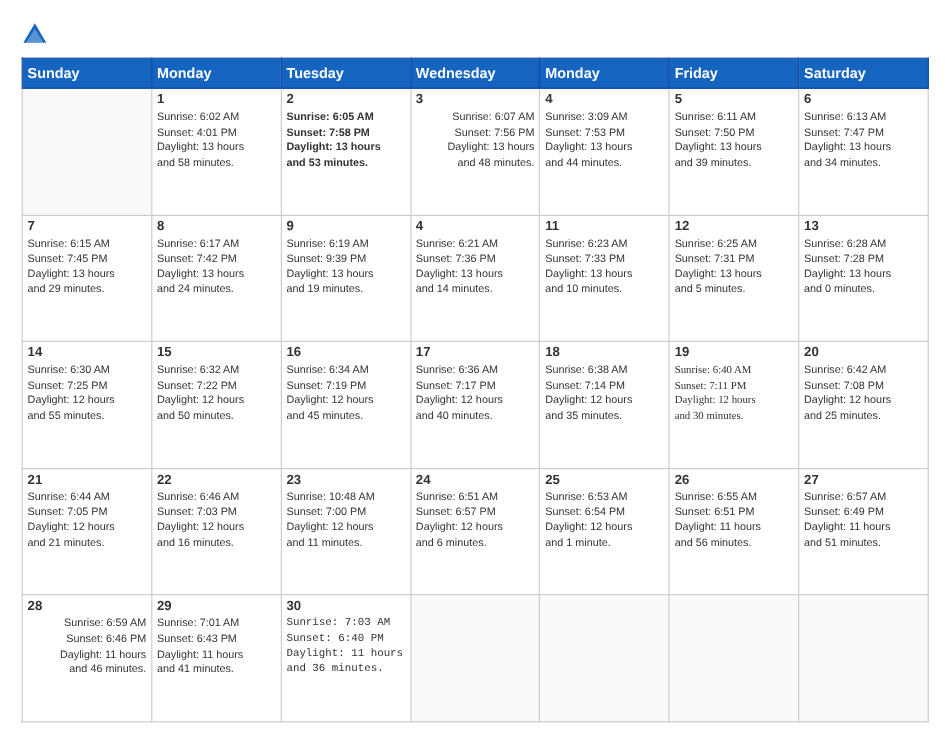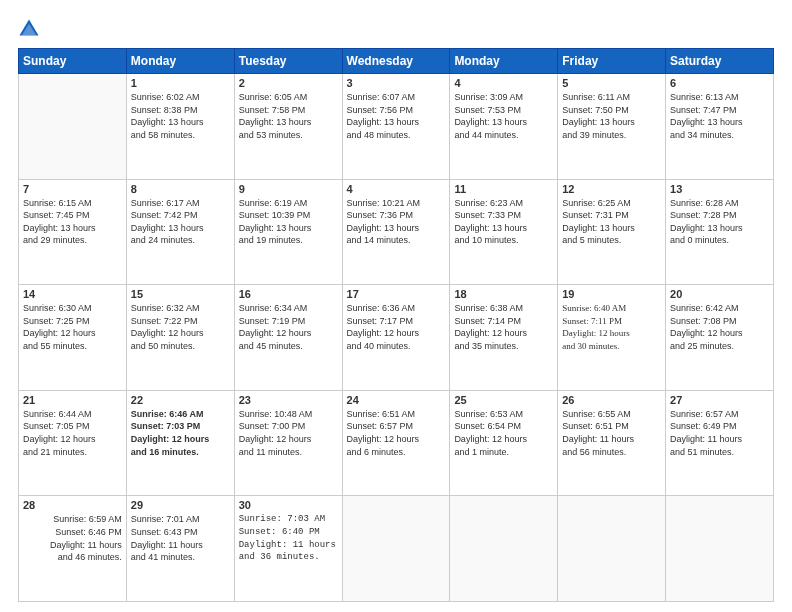--- a/index.html
+++ b/index.html
@@ -129,34 +129,34 @@
           <th>Friday</th>
           <th>Saturday</th>
         </tr>
     </thead>
     <tbody id="calendar-body">
         <tr>
           <td class="empty"></td>
           <td>
             <span class="day-number">1</span>
             <div class="day-info" style="white-space: pre-line;">Sunrise: 6:02 AM
-Sunset: 8:38 PM
+Sunset: 4:01 PM
 Daylight: 13 hours
 and 58 minutes.</div>
           </td>
           <td>
             <span class="day-number">2</span>
-            <div class="day-info" style="white-space: pre-line;">Sunrise: 6:05 AM
+            <div class="day-info" style="white-space: pre-line; font-weight: bold;">Sunrise: 6:05 AM
 Sunset: 7:58 PM
 Daylight: 13 hours
 and 53 minutes.</div>
           </td>
           <td>
             <span class="day-number">3</span>
-            <div class="day-info" style="white-space: pre-line;">Sunrise: 6:07 AM
+            <div class="day-info" style="white-space: pre-line; text-align: right;">Sunrise: 6:07 AM
 Sunset: 7:56 PM
 Daylight: 13 hours
 and 48 minutes.</div>
           </td>
           <td>
             <span class="day-number">4</span>
             <div class="day-info" style="white-space: pre-line;">Sunrise: 3:09 AM
 Sunset: 7:53 PM
 Daylight: 13 hours
 and 44 minutes.</div>
@@ -187,27 +187,27 @@
           <td>
             <span class="day-number">8</span>
             <div class="day-info" style="white-space: pre-line;">Sunrise: 6:17 AM
 Sunset: 7:42 PM
 Daylight: 13 hours
 and 24 minutes.</div>
           </td>
           <td>
             <span class="day-number">9</span>
             <div class="day-info" style="white-space: pre-line;">Sunrise: 6:19 AM
-Sunset: 10:39 PM
+Sunset: 9:39 PM
 Daylight: 13 hours
 and 19 minutes.</div>
           </td>
           <td>
             <span class="day-number">4</span>
-            <div class="day-info" style="white-space: pre-line;">Sunrise: 10:21 AM
+            <div class="day-info" style="white-space: pre-line;">Sunrise: 6:21 AM
 Sunset: 7:36 PM
 Daylight: 13 hours
 and 14 minutes.</div>
           </td>
           <td>
             <span class="day-number">11</span>
             <div class="day-info" style="white-space: pre-line;">Sunrise: 6:23 AM
 Sunset: 7:33 PM
 Daylight: 13 hours
 and 10 minutes.</div>
@@ -281,21 +281,21 @@
         <tr>
           <td>
             <span class="day-number">21</span>
             <div class="day-info" style="white-space: pre-line;">Sunrise: 6:44 AM
 Sunset: 7:05 PM
 Daylight: 12 hours
 and 21 minutes.</div>
           </td>
           <td>
             <span class="day-number">22</span>
-            <div class="day-info" style="white-space: pre-line; font-weight: bold;">Sunrise: 6:46 AM
+            <div class="day-info" style="white-space: pre-line;">Sunrise: 6:46 AM
 Sunset: 7:03 PM
 Daylight: 12 hours
 and 16 minutes.</div>
           </td>
           <td>
             <span class="day-number">23</span>
             <div class="day-info" style="white-space: pre-line;">Sunrise: 10:48 AM
 Sunset: 7:00 PM
 Daylight: 12 hours
 and 11 minutes.</div>

